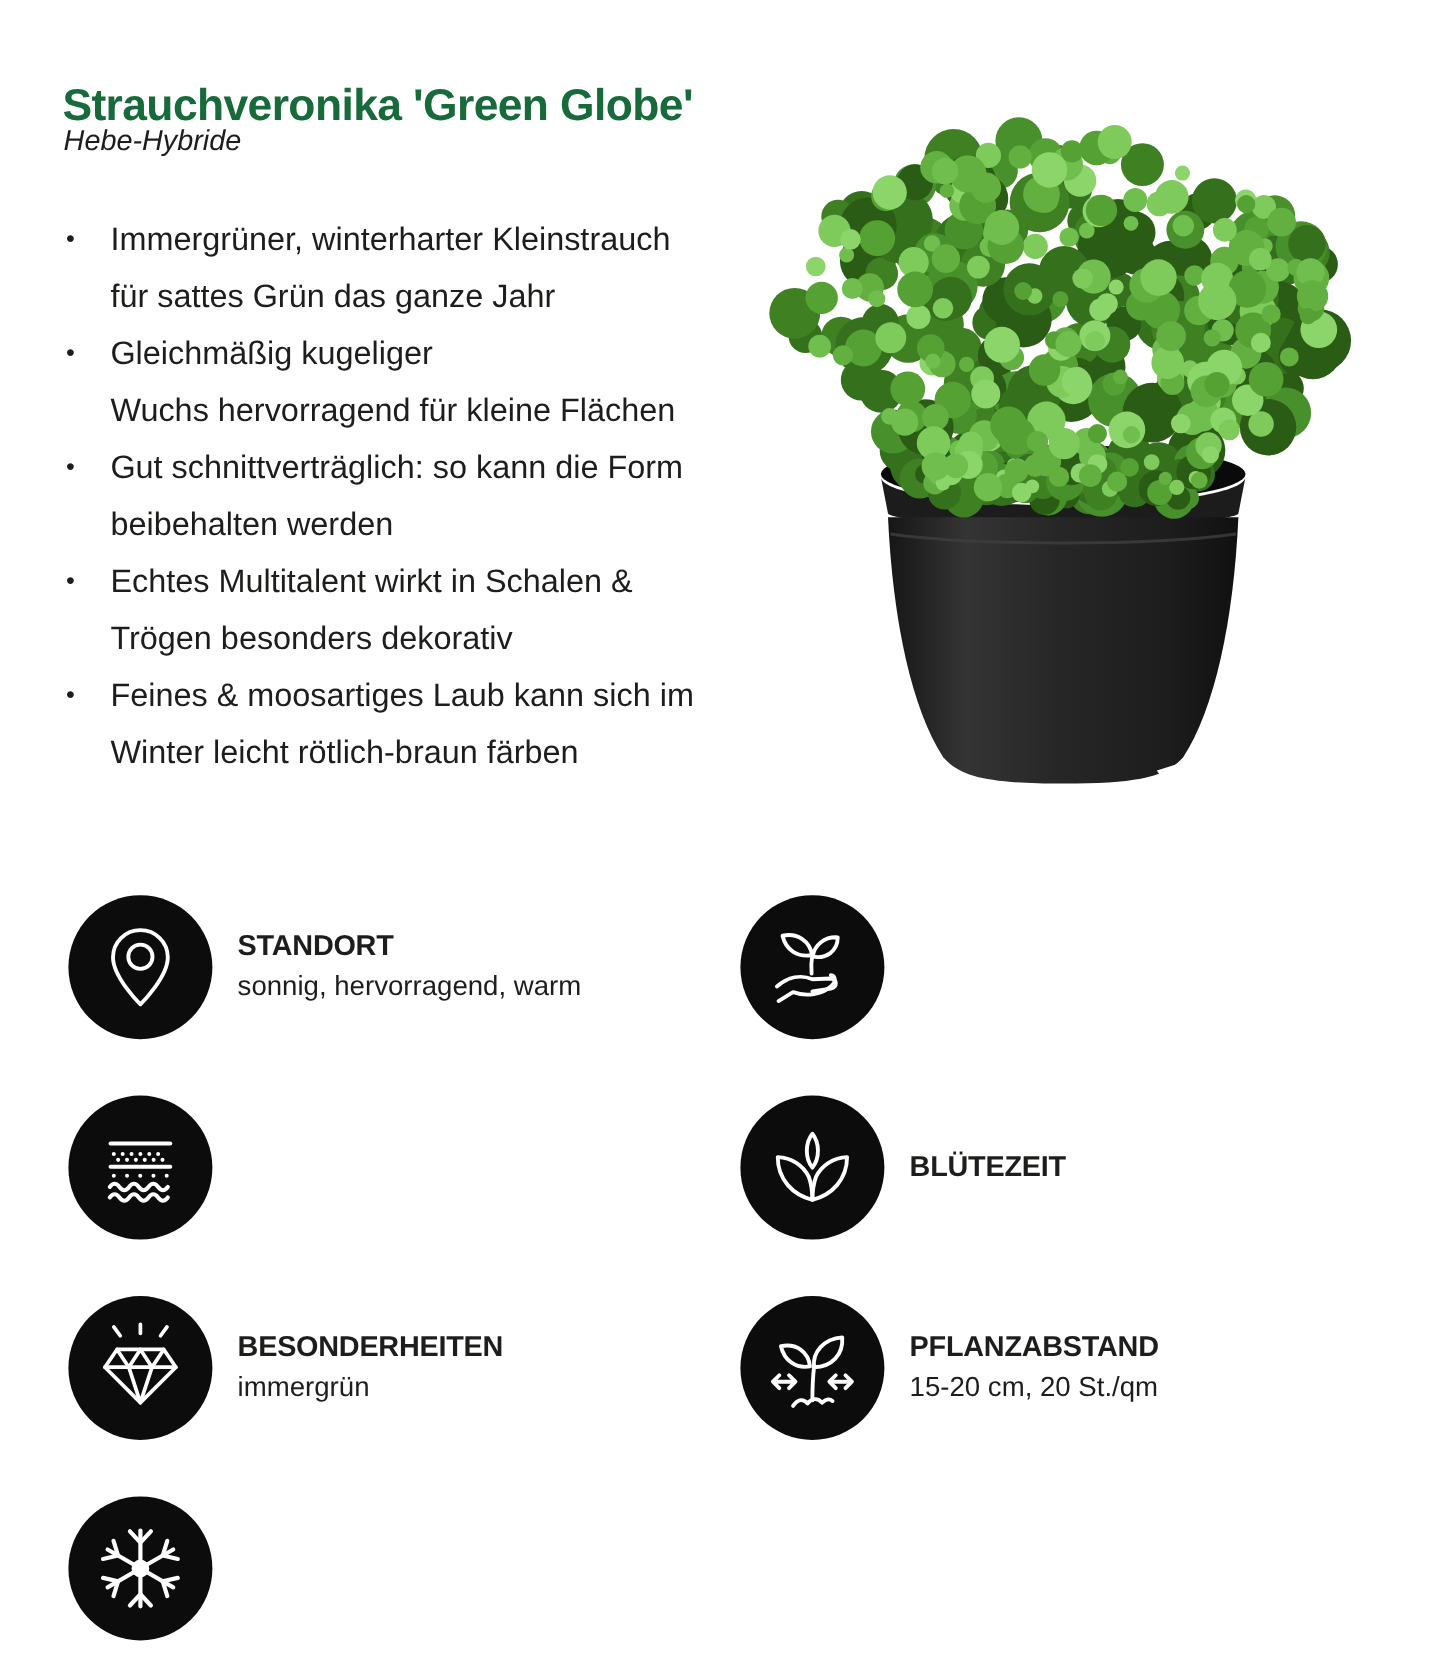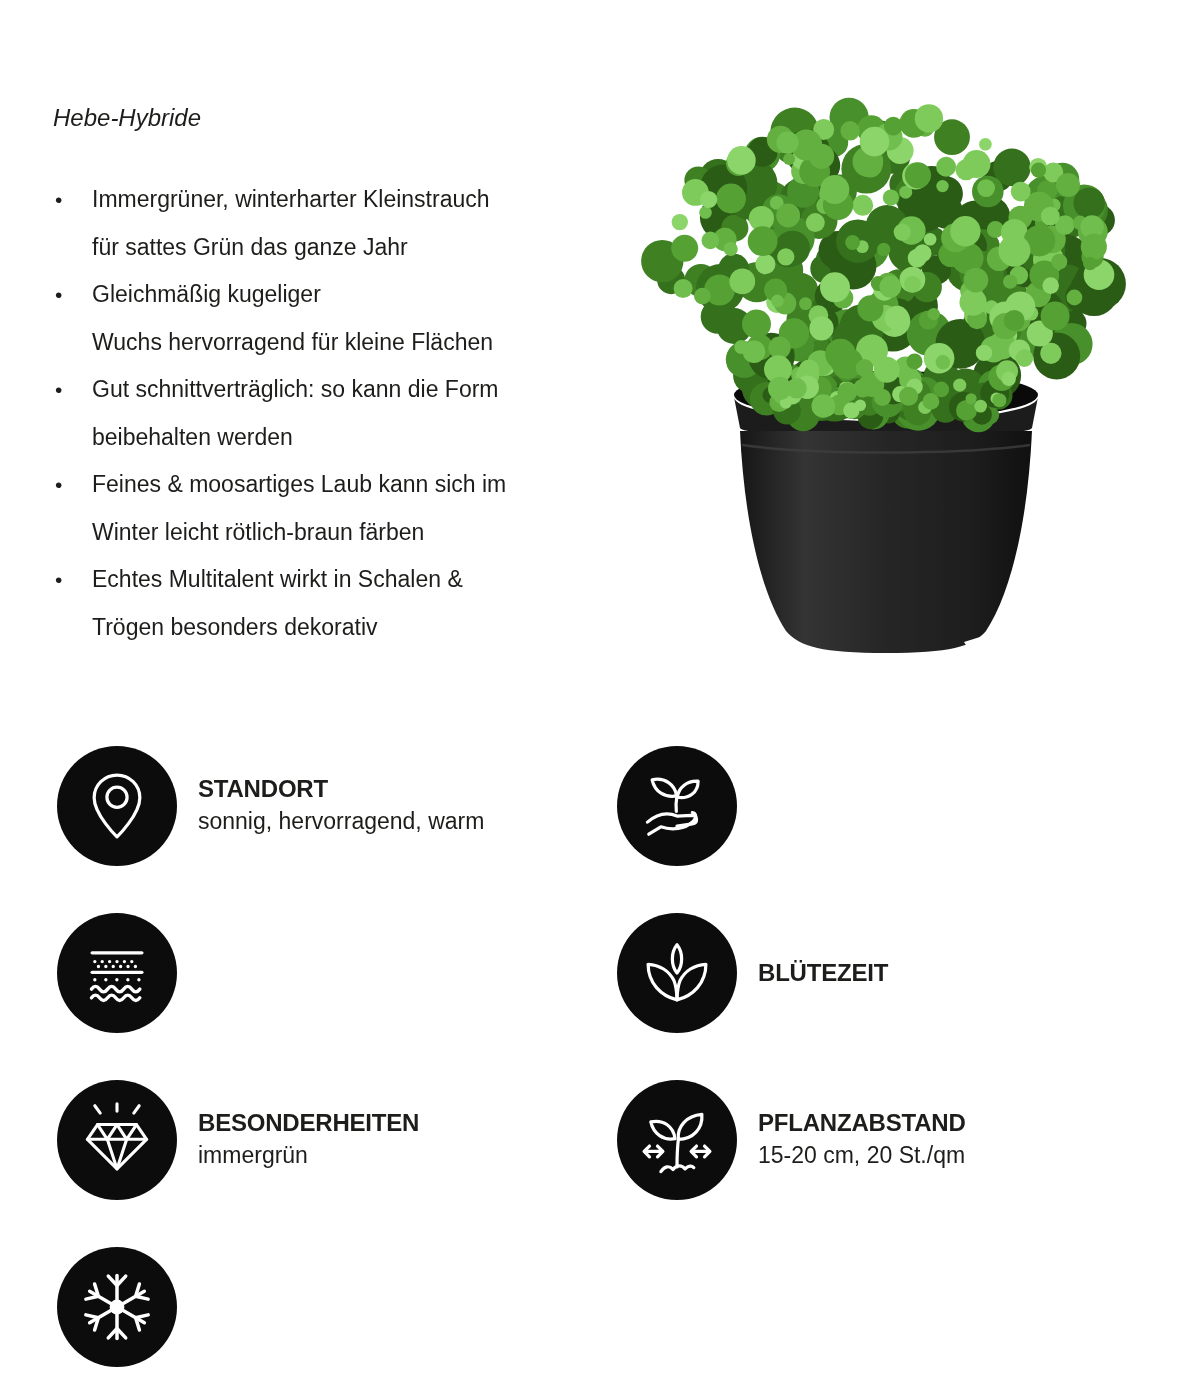--- a/index.html
+++ b/index.html
@@ -17,21 +17,21 @@
     color:var(--title-color);
   }
   .page-subtitle{
     position:absolute;left:53px;top:104px;
     font-size:24px;font-style:italic;
   }
 
   .bullet-list{
     position:absolute;left:52px;top:176px;width:520px;
     list-style:none;margin:0;padding:0;
-    font-size:23px;
+    font-size:27px;
   }
   .bullet-item{position:relative;padding-left:40px;}
   .bullet-item::before{
     content:"\2022";
     position:absolute;left:3px;top:0;
     font-size:21px;line-height:47.5px;
   }
   .bullet-line{display:block;line-height:47.5px;white-space:nowrap;}
 
   .product-photo{position:absolute;left:628px;top:93px;width:520px;height:570px;}
@@ -51,42 +51,43 @@
   .icon-circle svg{width:86px;height:86px;display:block;}
   .feature-text{max-width:350px;}
   .feature-title{font-size:24px;font-weight:bold;letter-spacing:-0.2px;line-height:30px;}
   .feature-desc{font-size:23px;line-height:34px;}
 </style>
 </head>
 <body>
 
 <div class="page">
 
+  <h1 class="page-title">Strauchveronika 'Green Globe'</h1>
   <div class="page-subtitle">Hebe-Hybride</div>
 
   <ul class="bullet-list">
     <li class="bullet-item">
       <span class="bullet-line">Immergrüner, winterharter Kleinstrauch</span>
       <span class="bullet-line">für sattes Grün das ganze Jahr</span>
     </li>
     <li class="bullet-item">
       <span class="bullet-line">Gleichmäßig kugeliger</span>
       <span class="bullet-line">Wuchs hervorragend für kleine Flächen</span>
     </li>
     <li class="bullet-item">
       <span class="bullet-line">Gut schnittverträglich: so kann die Form</span>
       <span class="bullet-line">beibehalten werden</span>
     </li>
     <li class="bullet-item">
+      <span class="bullet-line">Echtes Multitalent wirkt in Schalen &amp;</span>
+      <span class="bullet-line">Trögen besonders dekorativ</span>
+    </li>
+    <li class="bullet-item">
       <span class="bullet-line">Feines &amp; moosartiges Laub kann sich im</span>
       <span class="bullet-line">Winter leicht rötlich-braun färben</span>
-    </li>
-    <li class="bullet-item">
-      <span class="bullet-line">Echtes Multitalent wirkt in Schalen &amp;</span>
-      <span class="bullet-line">Trögen besonders dekorativ</span>
     </li>
   </ul>
 
   <div class="product-photo">
     <svg viewBox="0 0 520 570" width="520" height="570">
       <defs>
         <linearGradient id="potg" x1="0" y1="0" x2="1" y2="0">
           <stop offset="0" stop-color="#161616"></stop>
           <stop offset="0.22" stop-color="#343434"></stop>
           <stop offset="0.5" stop-color="#262626"></stop>

